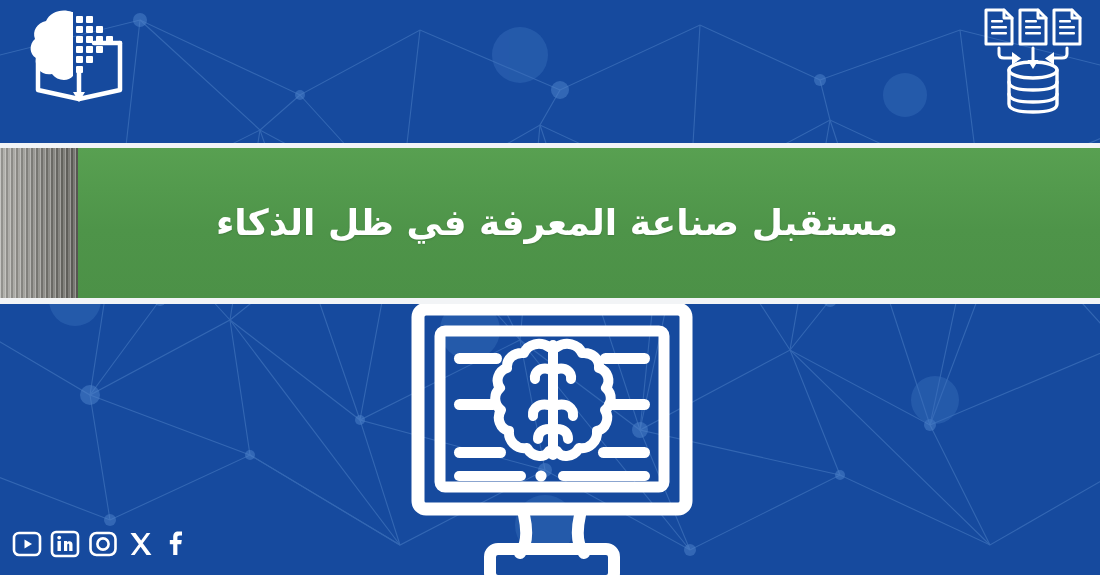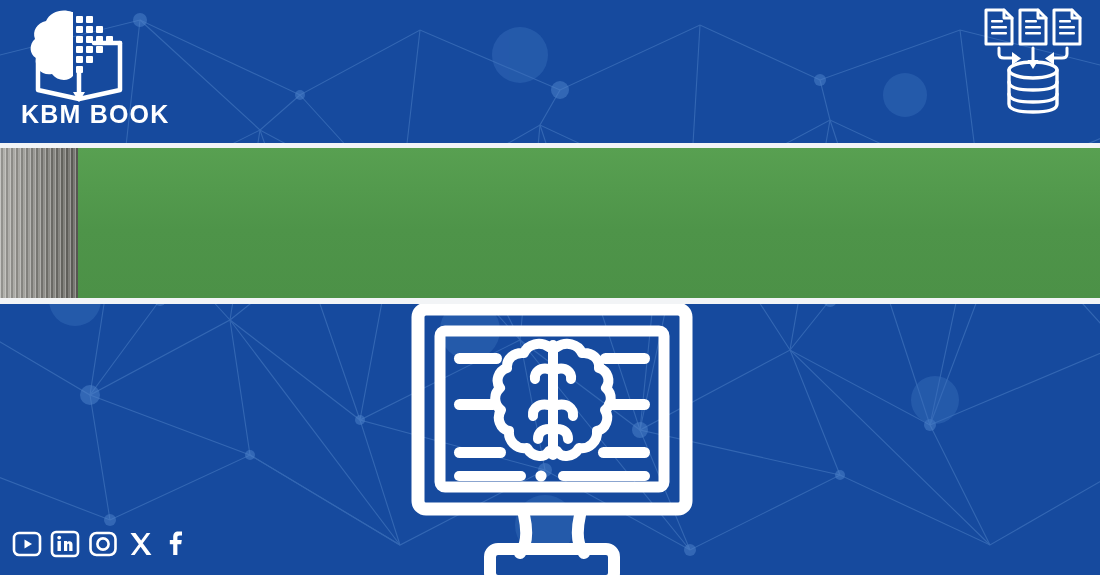--- a/index.html
+++ b/index.html
@@ -186,21 +186,20 @@
 
         <g fill="none" stroke="#ffffff" stroke-width="4.5" stroke-linecap="round" stroke-linejoin="round">
           <path d="M14 37 L14 84 L55 93 L96 84 L96 37"></path>
           <path d="M14 37 L40 37"></path>
           <path d="M96 37 L70 37"></path>
           <path d="M55 63 L55 93"></path>
         </g>
         <path fill="#ffffff" d="M49 86 L61 86 L55 96 Z"></path>
       </svg>
     </div>
-    <div class="brand-name">KBM BOOK</div>
   </div>
 
   <div class="db-icon">
     <svg viewBox="0 0 110 115" xmlns="http://www.w3.org/2000/svg" aria-hidden="true">
       <g fill="none" stroke="#ffffff" stroke-width="3" stroke-linejoin="round" stroke-linecap="round">
 
         <path d="M8 6 L26 6 L34 14 L34 40 L8 40 Z"></path>
         <path d="M26 6 L26 14 L34 14"></path>
 
         <path d="M42 6 L60 6 L68 14 L68 40 L42 40 Z"></path>
@@ -239,20 +238,21 @@
         <path d="M31 90 Q31 98 55 98 Q79 98 79 90"></path>
       </g>
     </svg>
   </div>
 
   <div class="header-sep"></div>
 
   <div class="title-banner">
     <div class="curtain"></div>
     <div class="title-text">
+      <span style="display: block;">مستقبل صناعة المعرفة في ظل الذكاء</span>
     </div>
   </div>
   <div class="banner-bottom-sep"></div>
 
   <div class="hero">
     <svg viewBox="0 0 290 280" xmlns="http://www.w3.org/2000/svg" aria-hidden="true">
       <g fill="none" stroke="#ffffff" stroke-linecap="round" stroke-linejoin="round">
 
         <rect x="10" y="8" width="268" height="200" rx="8" stroke-width="13"></rect>
 

